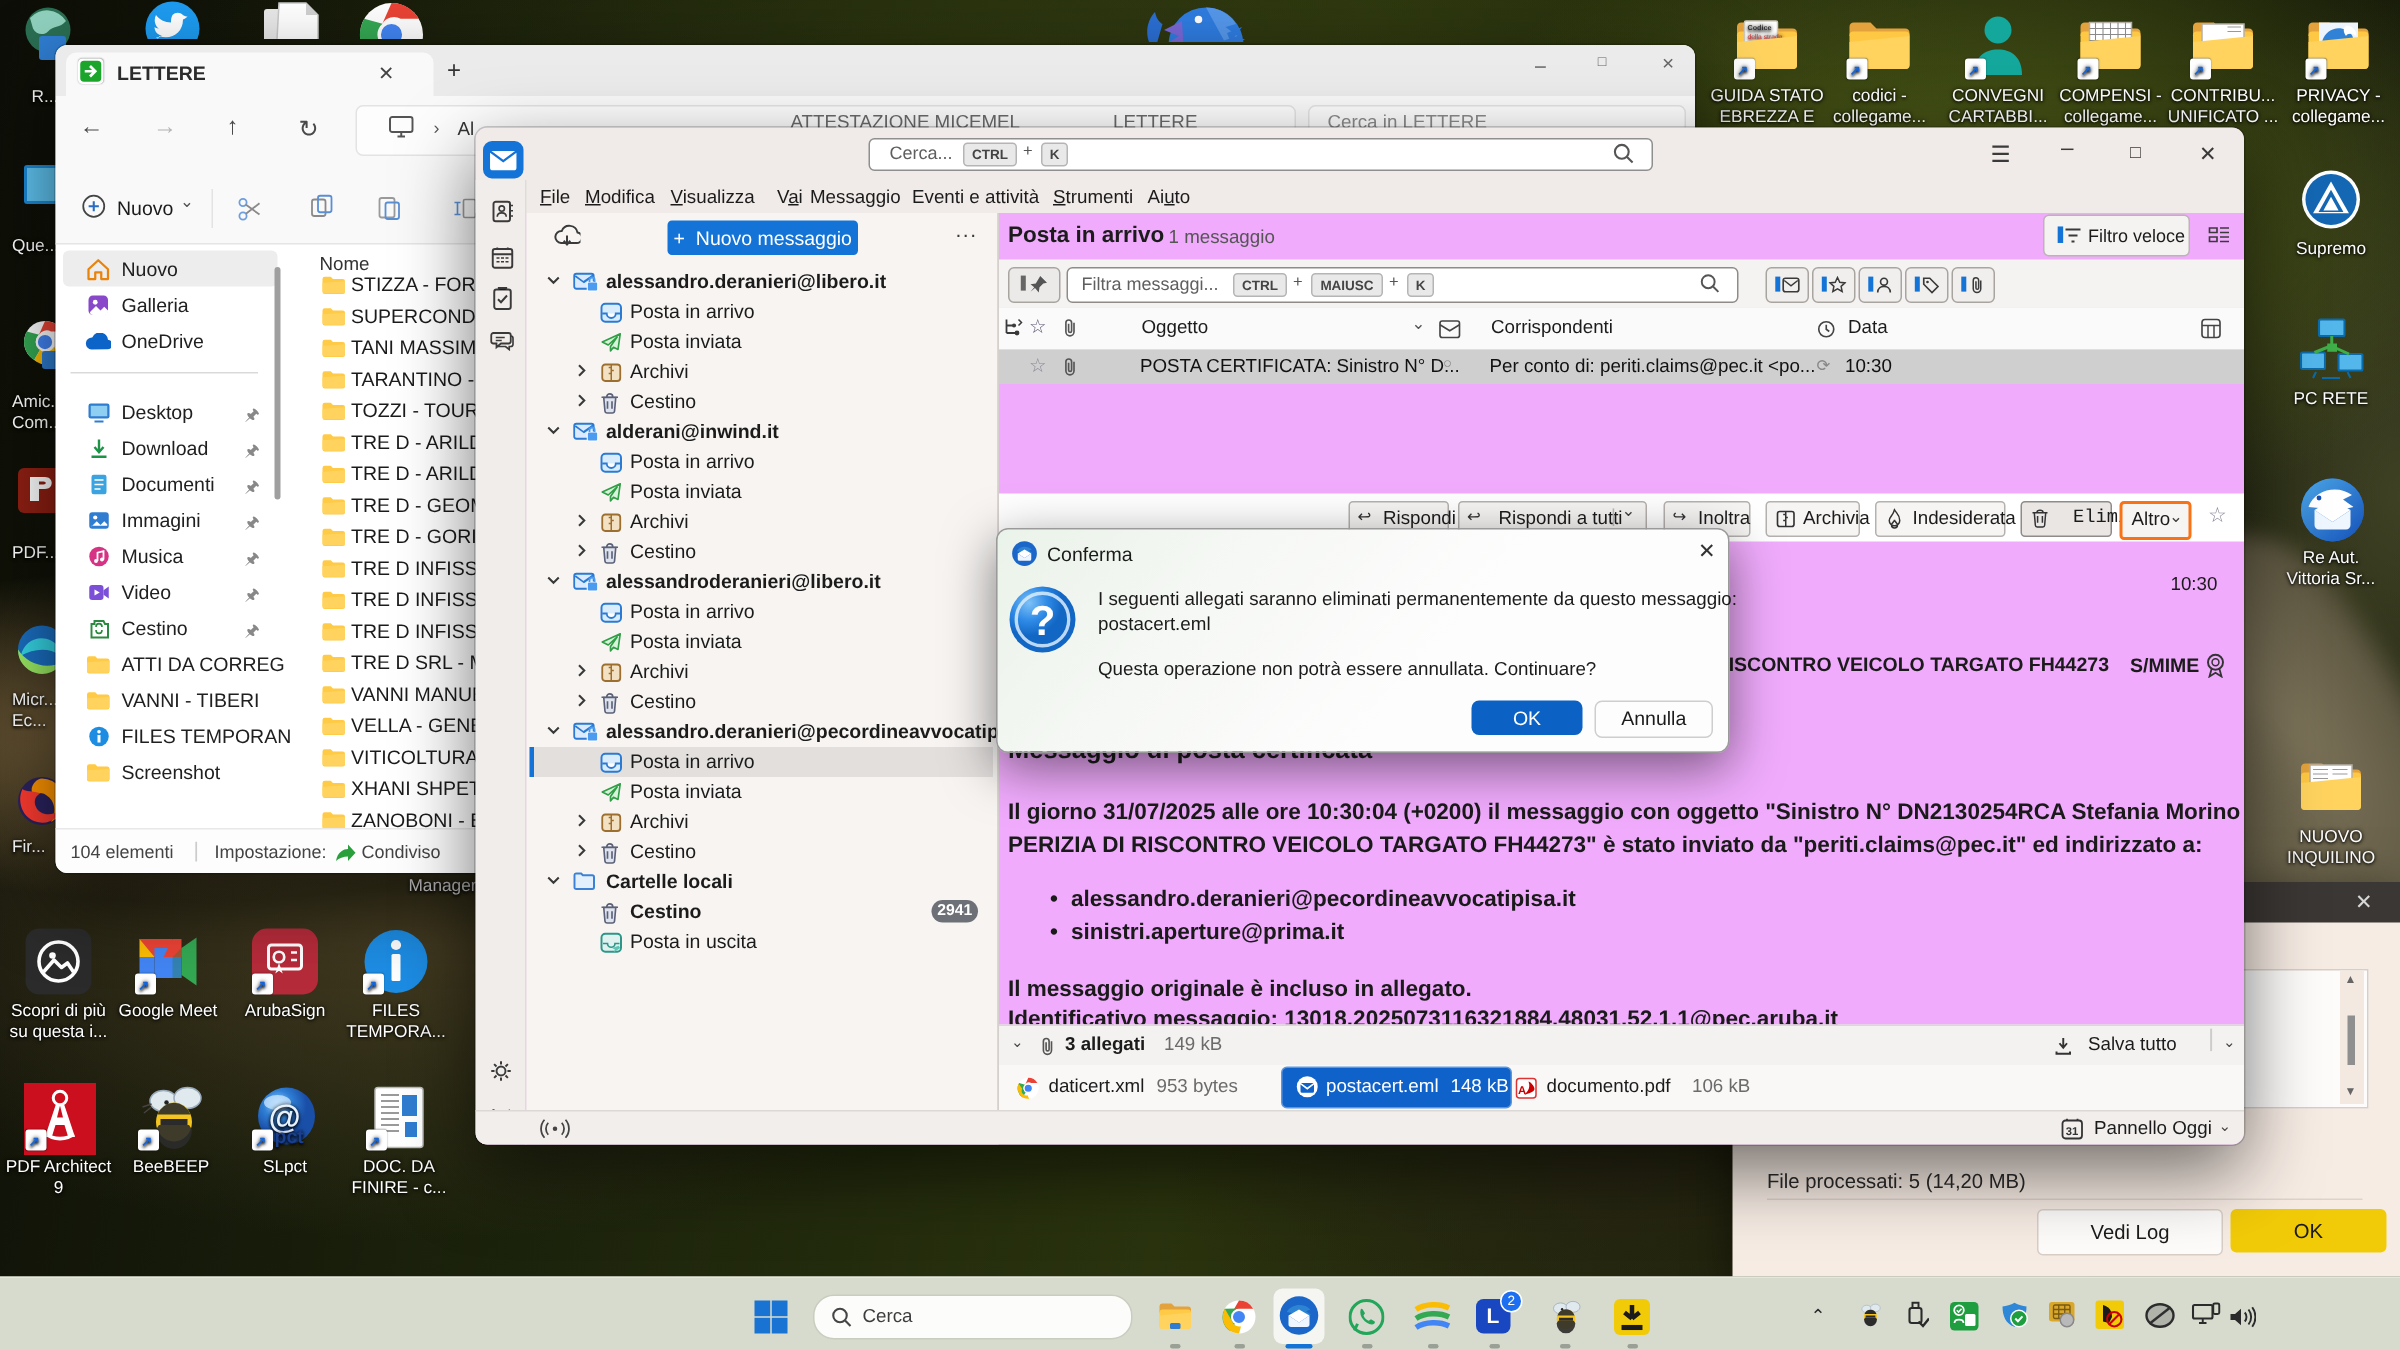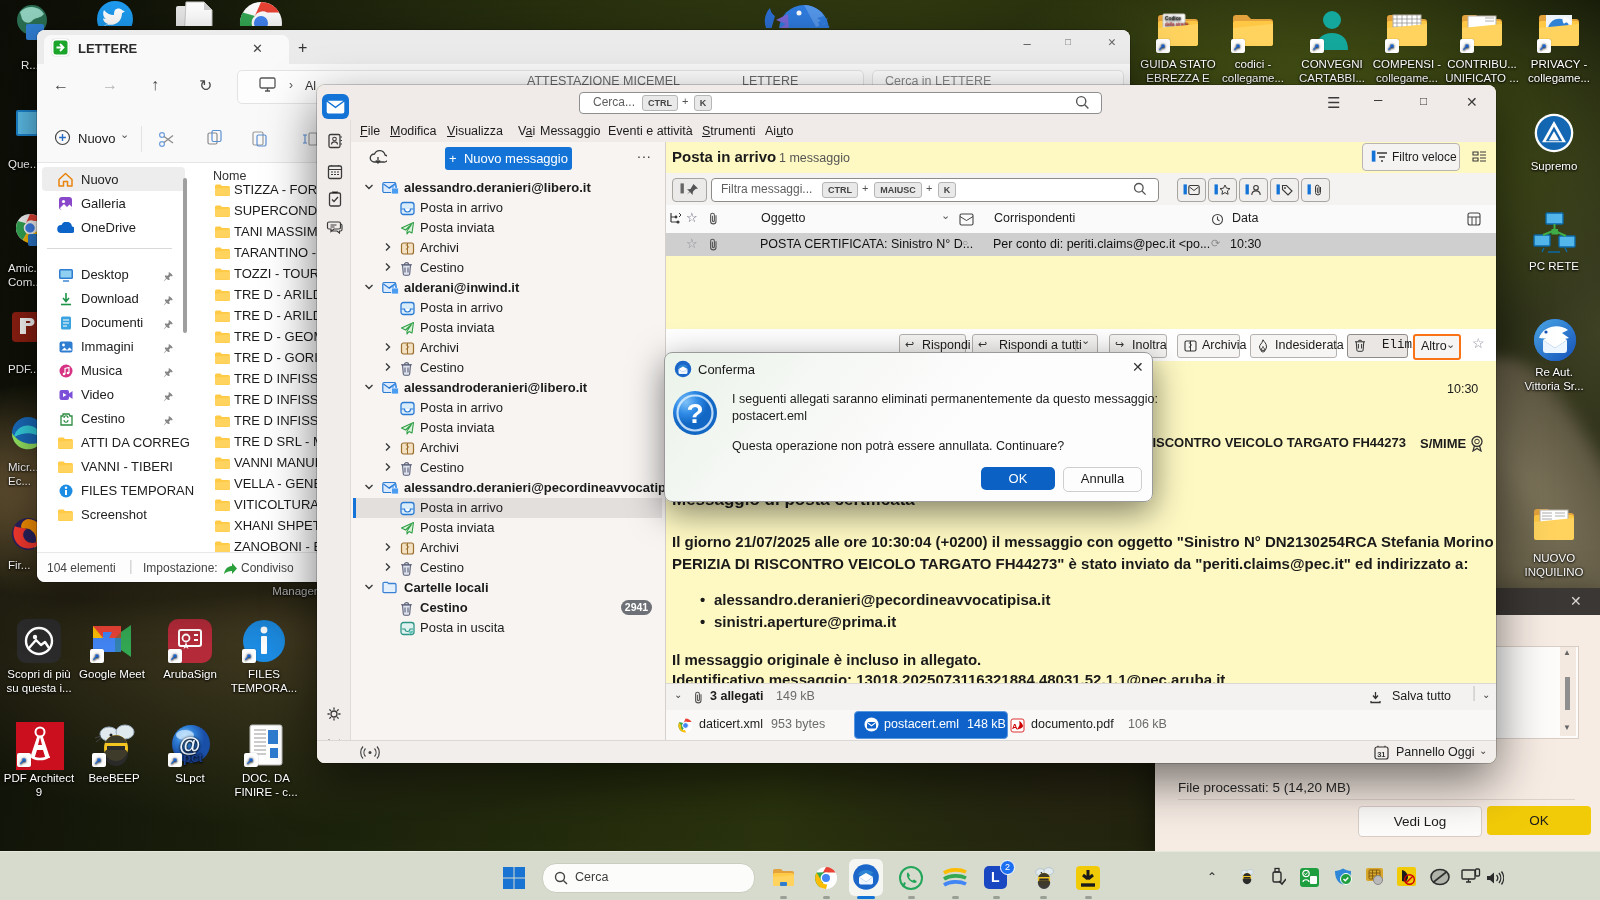--- a/index.html
+++ b/index.html
@@ -649,21 +649,21 @@
     <div class="abs" style="left:405px;top:59px;width:16px;height:89px;background:#f3e9e1;">
       <span style="position:absolute;left:3px;top:1px;font-size:8px;color:#666;">▲</span>
       <span style="position:absolute;left:3px;top:76px;font-size:8px;color:#666;">▼</span>
       <div style="position:absolute;left:5px;top:30px;width:5px;height:33px;background:#8f8f8f;"></div>
     </div>
     <div class="abs" style="left:23px;top:192px;font-size:13.5px;color:#2b2b2b;">File processati: 5 (14,20 MB)</div>
     <div class="abs" style="left:23px;top:211px;width:397px;border-top:1px solid #ddd3cb;"></div>
     <div class="abs" style="left:203px;top:218px;width:122px;height:29px;background:#fdfcfb;border:1px solid #d8cec6;border-radius:4px;font-size:13.5px;color:#1b1b1b;text-align:center;line-height:29px;">Vedi Log</div>
     <div class="abs" style="left:332px;top:218px;width:104px;height:29px;background:#f2cb08;border-radius:4px;font-size:13.5px;color:#1b1b1b;text-align:center;line-height:29px;">OK</div>
   </div>
-  <div id="thunderbird" class="win" style="left:317px;top:85px;width:1179px;height:678px;background:#fef9c3;overflow:hidden;color:#1b1b1b;">
+  <div id="thunderbird" class="win" style="left:317px;top:85px;width:1179px;height:678px;background:#f0abfc;overflow:hidden;color:#1b1b1b;">
 
     <div class="abs" style="left:0;top:0;width:1179px;height:35px;background:#f0ebe8;"></div>
     <div class="abs" style="left:5px;top:9px;width:27px;height:25px;background:#1373d6;border-radius:6px;">
       <svg width="27" height="25" viewBox="0 0 23 21">
           <path d="M4 6.5 l7.5 5.5 L19 6.5 v8.5 a1.5 1.5 0 0 1 -1.5 1.5 h-12 A1.5 1.5 0 0 1 4 15z M4.8 5.5 h13.4 L11.5 10.5z" fill="#fff"></path>
         </svg>
     </div>
     <div class="abs" style="left:262px;top:7px;width:521px;height:20px;background:#fff;border:1px solid #8f8f8f;border-radius:4px;"></div>
     <div class="abs" style="left:276px;top:10px;font-size:12px;color:#5f5f5f;">Cerca...</div>
     <div class="abs" style="left:325px;top:10px;width:34px;height:14px;background:#e9e9e9;border:1px solid #b5b5b5;border-radius:3px;font-size:9px;font-weight:700;color:#444;text-align:center;line-height:14px;">CTRL</div>
@@ -1050,21 +1050,21 @@
     <div class="abs" style="left:1130px;top:297px;font-size:12.5px;color:#1b1b1b;">10:30</div>
     <div class="abs" style="left:389px;top:350px;width:700px;font-size:13px;font-weight:700;white-space:nowrap;overflow:hidden;text-align:right;direction:rtl;">Sinistro N° DN2130254RCA Stefania Morino PERIZIA DI RISCONTRO VEICOLO TARGATO FH44273</div>
     <div class="abs" style="left:1103px;top:351px;font-size:13px;font-weight:700;">S/MIME</div>
     <svg width="16" height="17" viewBox="0 0 16 17" style="position:absolute;left:1152px;top:350px;">
         <circle cx="8" cy="6.5" r="5" fill="none" stroke="#333" stroke-width="1.3"></circle>
         <circle cx="8" cy="6.5" r="2.3" fill="none" stroke="#333" stroke-width="1"></circle>
         <path d="M5.5 10.5 L4 16 l4-2.5 4 2.5 -1.5-5.5" fill="none" stroke="#333" stroke-width="1.2"></path>
       </svg>
 
     <div class="abs" style="left:355px;top:405px;font-size:17px;font-weight:700;">Messaggio di posta certificata</div>
-    <div class="abs" style="left:355px;top:446px;width:835px;font-size:15px;font-weight:600;line-height:21.5px;color:#1a1a1a;">Il giorno 21/07/2025 alle ore 10:30:04 (+0200) il messaggio con oggetto "Sinistro N° DN2130254RCA Stefania Morino PERIZIA DI RISCONTRO VEICOLO TARGATO FH44273" è stato inviato da "periti.claims@pec.it" ed indirizzato a:</div>
+    <div class="abs" style="left:355px;top:446px;width:835px;font-size:15px;font-weight:600;line-height:21.5px;color:#1a1a1a;">Il giorno 31/07/2025 alle ore 10:30:04 (+0200) il messaggio con oggetto "Sinistro N° DN2130254RCA Stefania Morino PERIZIA DI RISCONTRO VEICOLO TARGATO FH44273" è stato inviato da "periti.claims@pec.it" ed indirizzato a:</div>
     <div class="abs" style="left:383px;top:506px;font-size:15px;font-weight:600;color:#1a1a1a;">•</div>
     <div class="abs" style="left:397px;top:506px;font-size:15px;font-weight:600;color:#1a1a1a;">alessandro.deranieri@pecordineavvocatipisa.it</div>
     <div class="abs" style="left:383px;top:528px;font-size:15px;font-weight:600;color:#1a1a1a;">•</div>
     <div class="abs" style="left:397px;top:528px;font-size:15px;font-weight:600;color:#1a1a1a;">sinistri.aperture@prima.it</div>
     <div class="abs" style="left:355px;top:566px;font-size:15px;font-weight:600;color:#1a1a1a;">Il messaggio originale è incluso in allegato.</div>
     <div class="abs" style="left:355px;top:586px;width:800px;height:12px;overflow:hidden;font-size:15px;font-weight:600;color:#1a1a1a;">Identificativo messaggio: 13018.2025073116321884.48031.52.1.1@pec.aruba.it</div>
 
     <div class="abs" style="left:349px;top:598px;width:830px;height:27px;background:#f4f2f0;border-top:1px solid #dcd8d5;font-size:12.5px;">
       <span style="position:absolute;left:8px;top:5px;color:#444;font-size:10px;">⌄</span>
       <svg width="13" height="13" viewBox="0 0 13 13" style="position:absolute;left:26px;top:7px;">

